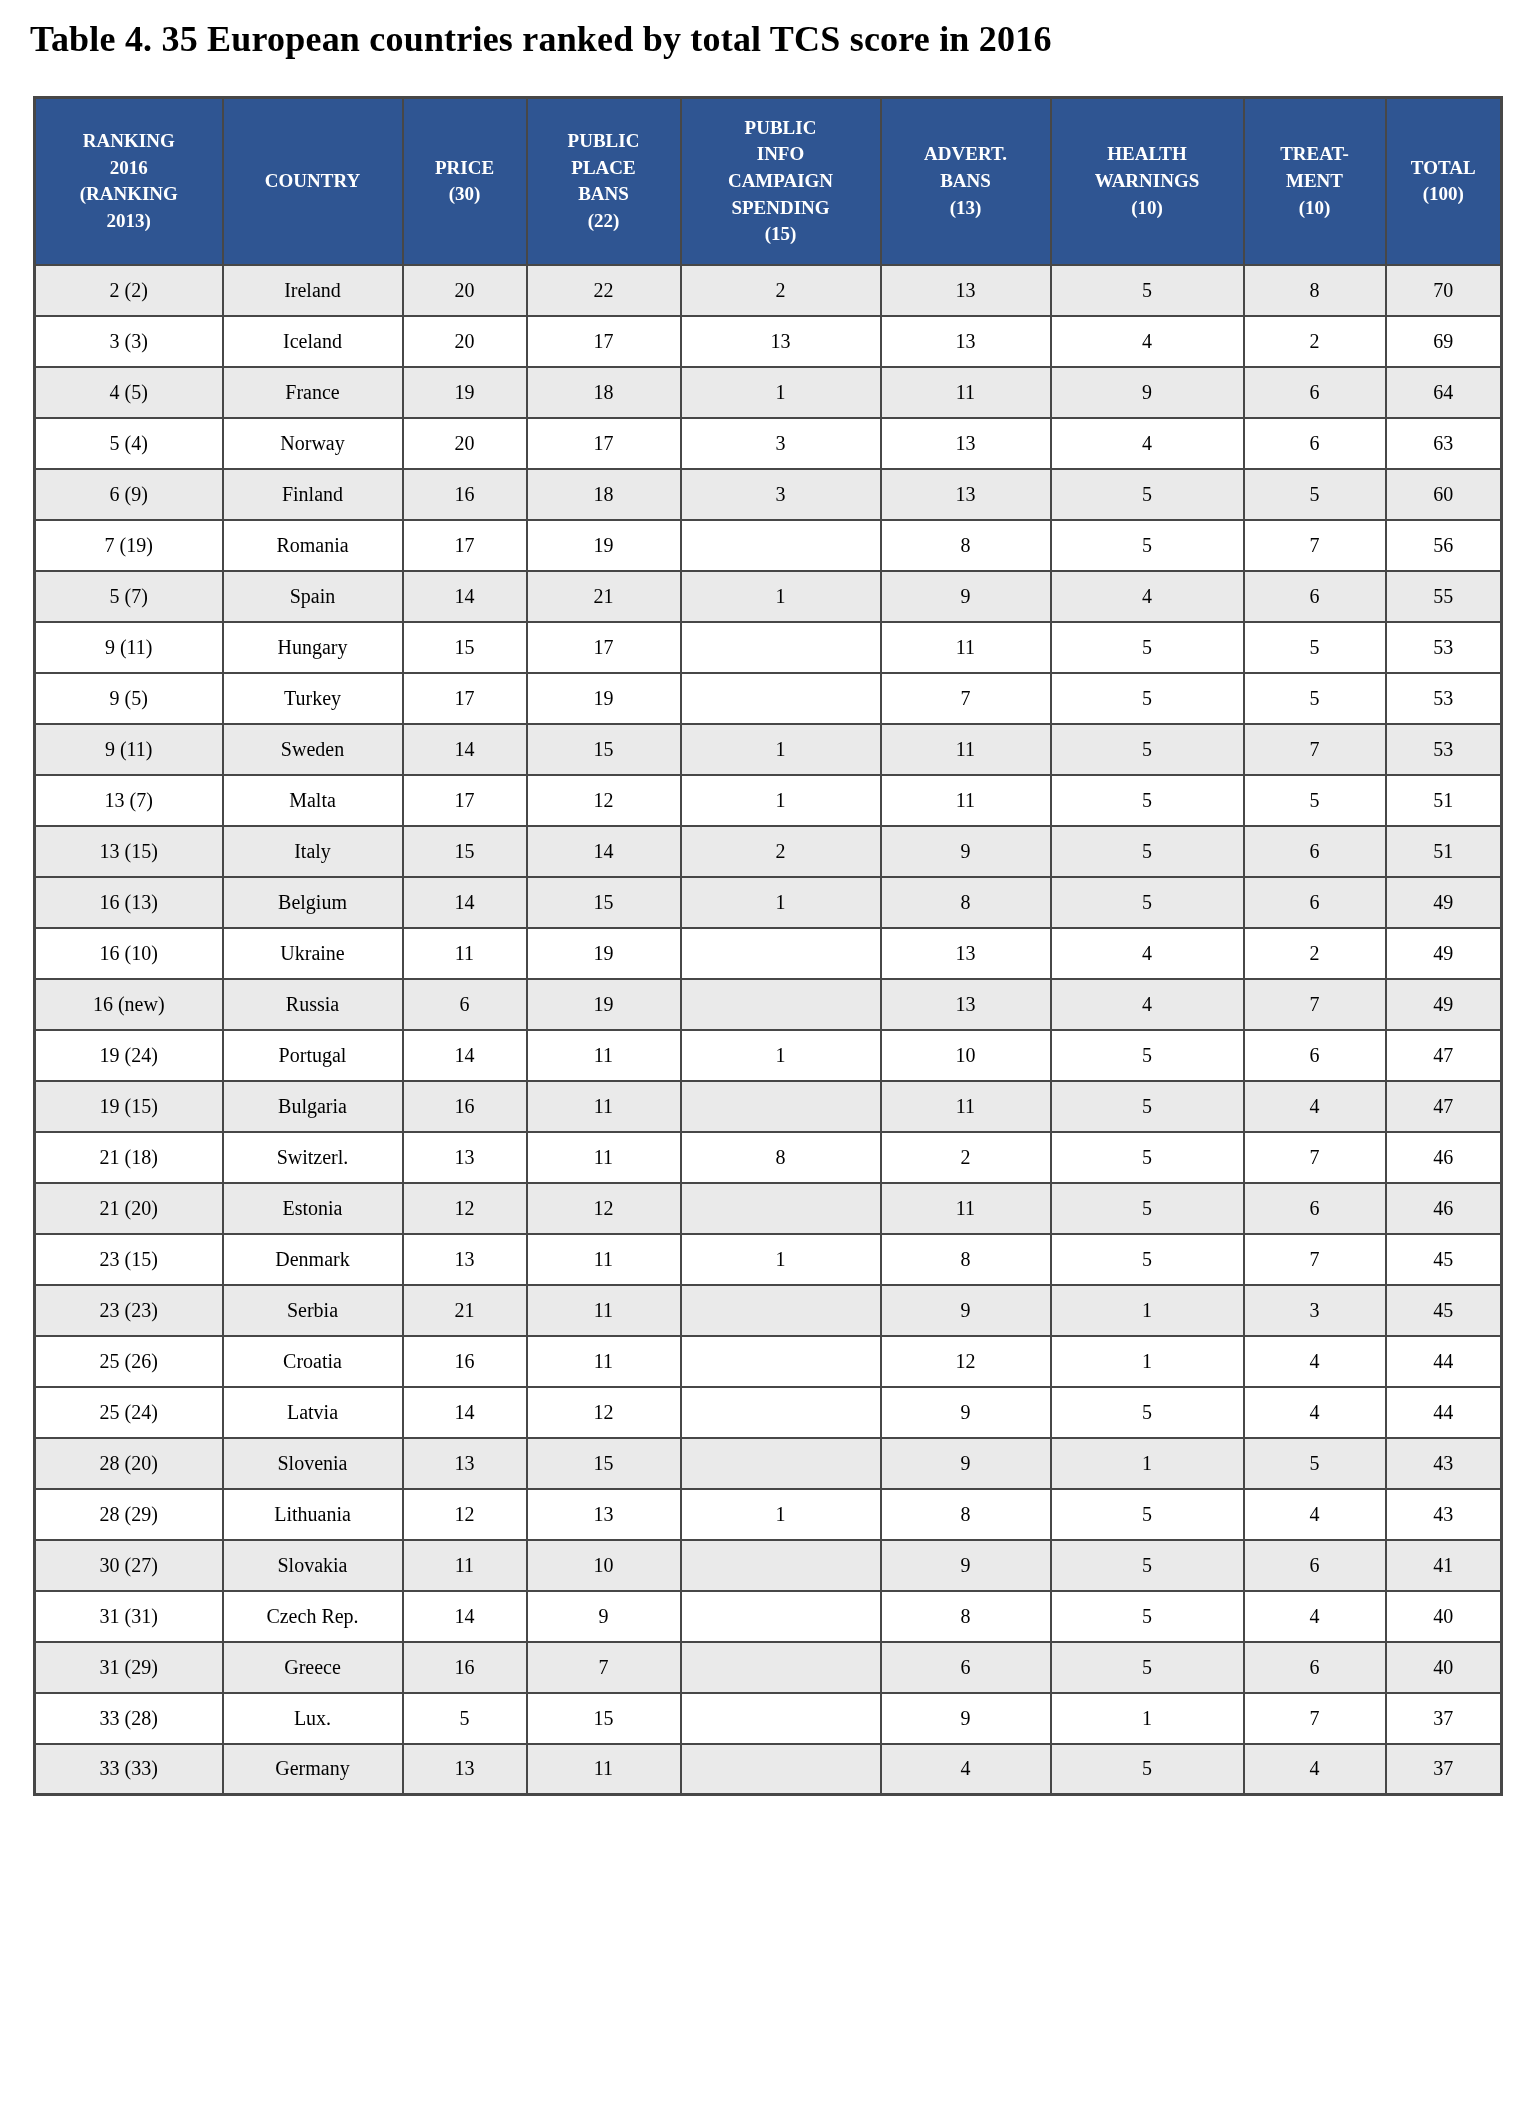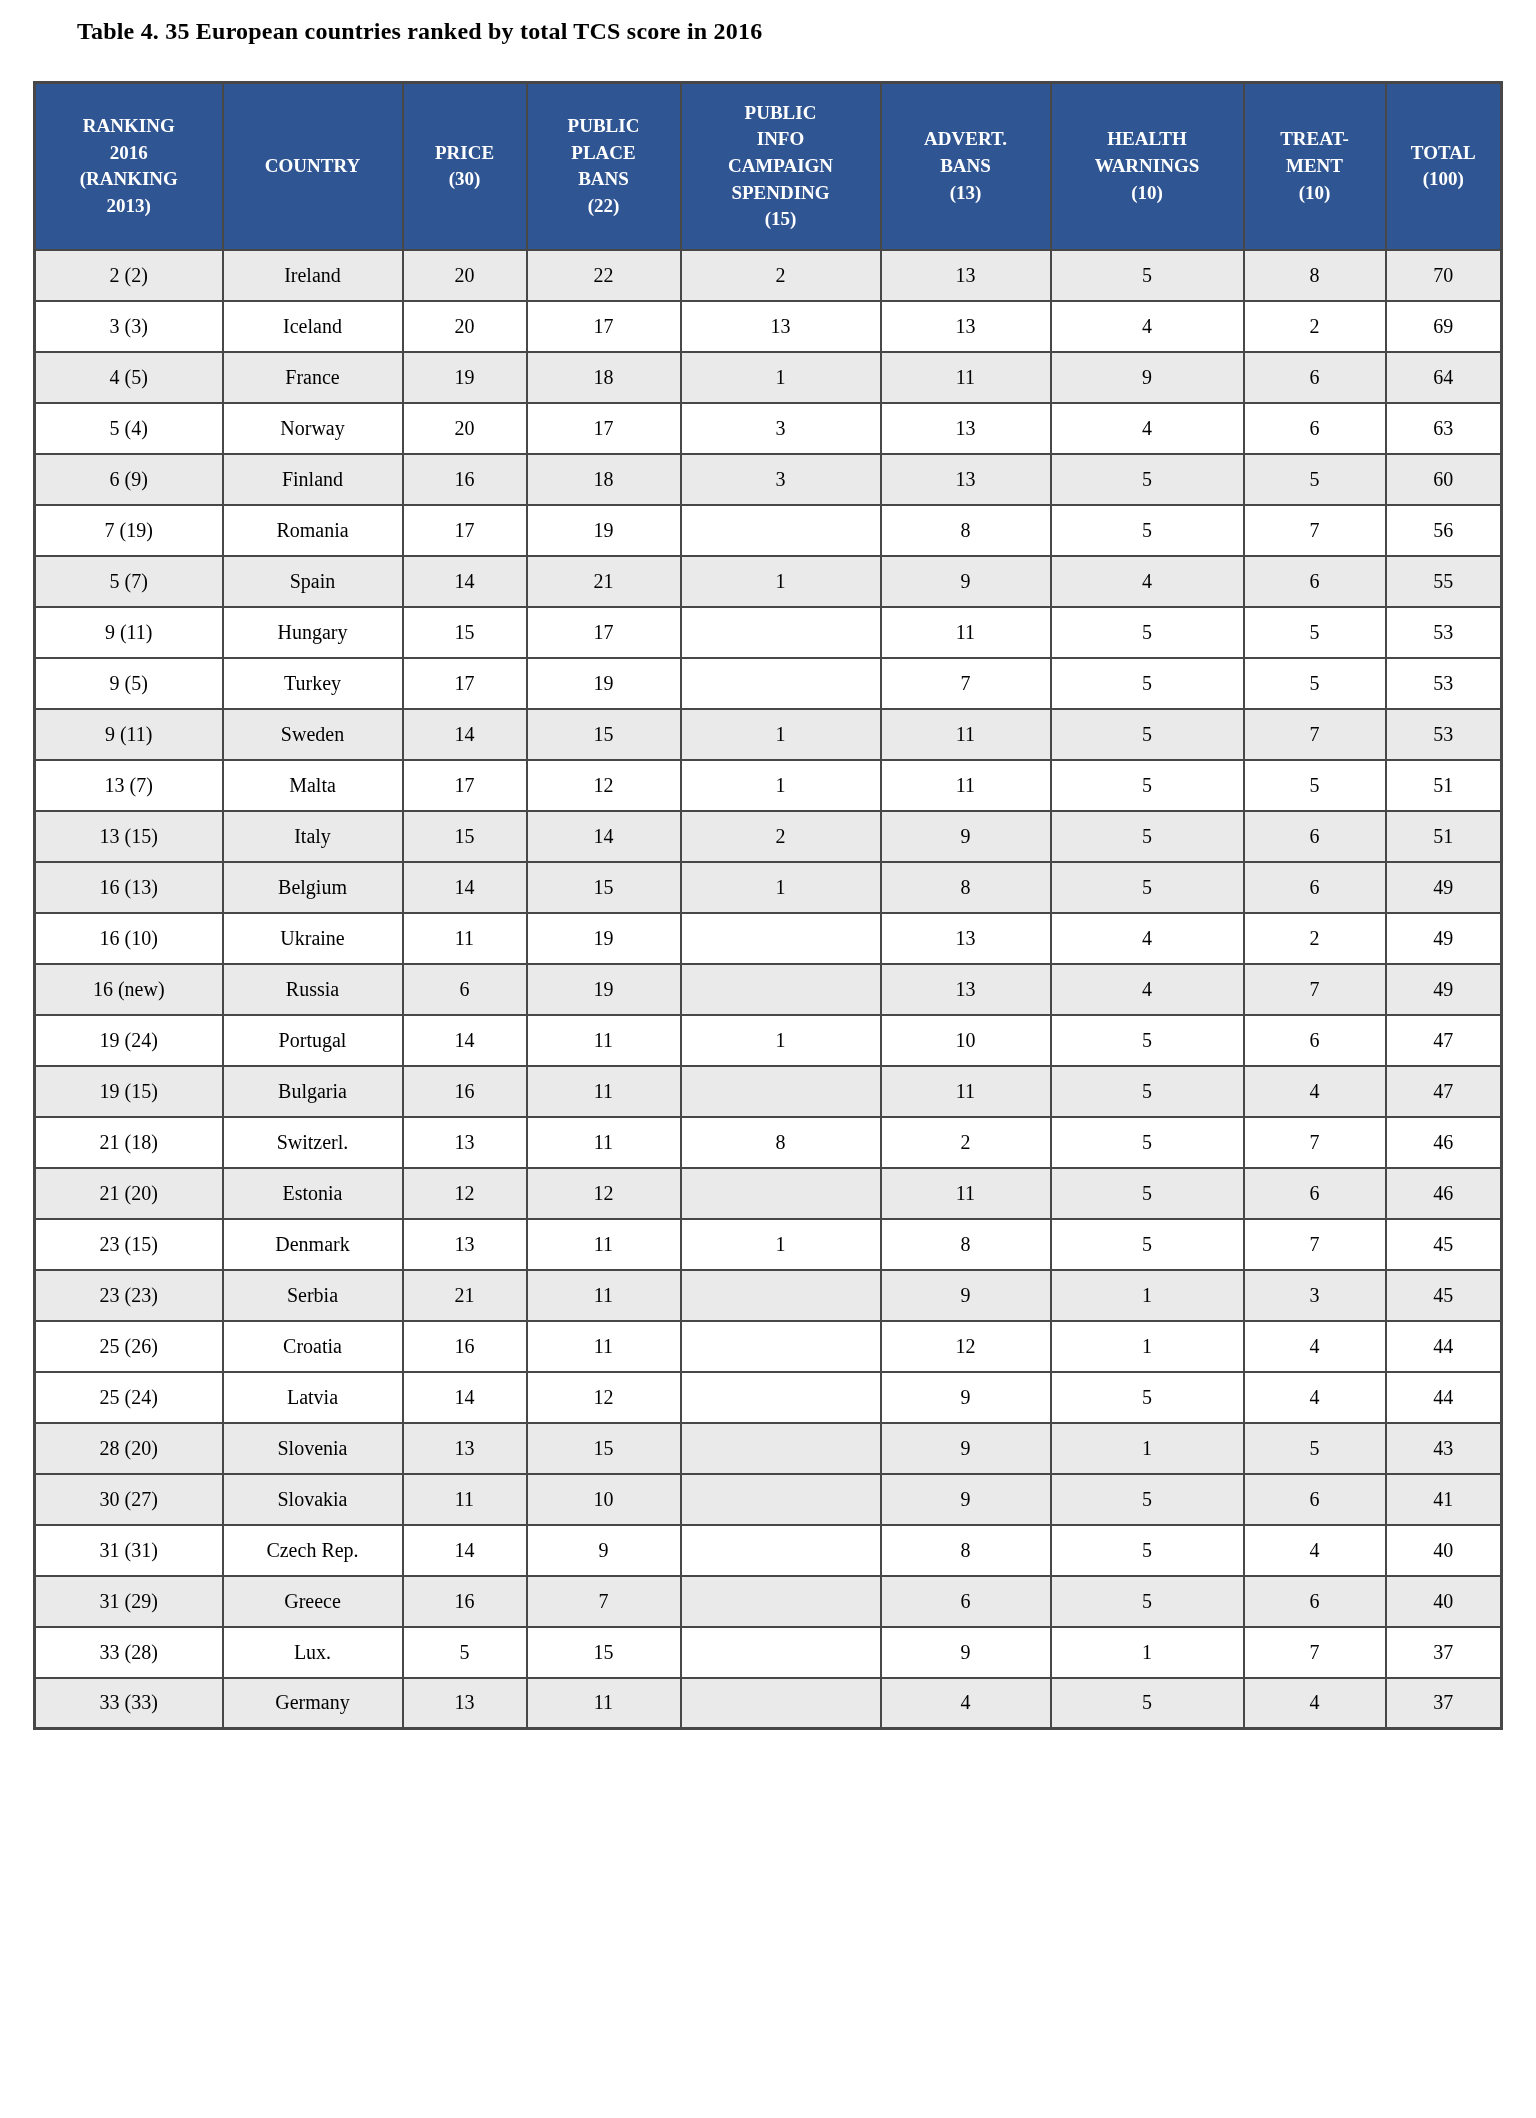--- a/index.html
+++ b/index.html
@@ -12,25 +12,24 @@
   }
   *{box-sizing:border-box;margin:0;padding:0;}
   html,body{
     width:1536px;
     background:#FFFFFF;
     font-family:"Liberation Serif","DejaVu Serif",serif;
     color:var(--text);
   }
   body{min-height:2118px;position:relative;}
   .page-title{
-    font-size:24px;
+    font-size:36px;
     font-weight:bold;
     padding:18px 6px 0 30px;
     letter-spacing:0.2px;
-    margin-left:47px;
   }
   table.tcs-table{
     border-collapse:collapse;
     table-layout:fixed;
     width:1467px;
     margin:36px 16px 0 33px;
     border:3px solid var(--border);
   }
   table.tcs-table th,
   table.tcs-table td{
@@ -368,20 +367,31 @@
         <td>28 (20)</td>
         <td>Slovenia</td>
         <td>13</td>
         <td>15</td>
         <td></td>
         <td>9</td>
         <td>1</td>
         <td>5</td>
         <td>43</td>
       </tr>
+      <tr>
+        <td>28 (29)</td>
+        <td>Lithuania</td>
+        <td>12</td>
+        <td>13</td>
+        <td>1</td>
+        <td>8</td>
+        <td>5</td>
+        <td>4</td>
+        <td>43</td>
+      </tr>
       <tr class="alt">
         <td>30 (27)</td>
         <td>Slovakia</td>
         <td>11</td>
         <td>10</td>
         <td></td>
         <td>9</td>
         <td>5</td>
         <td>6</td>
         <td>41</td>

